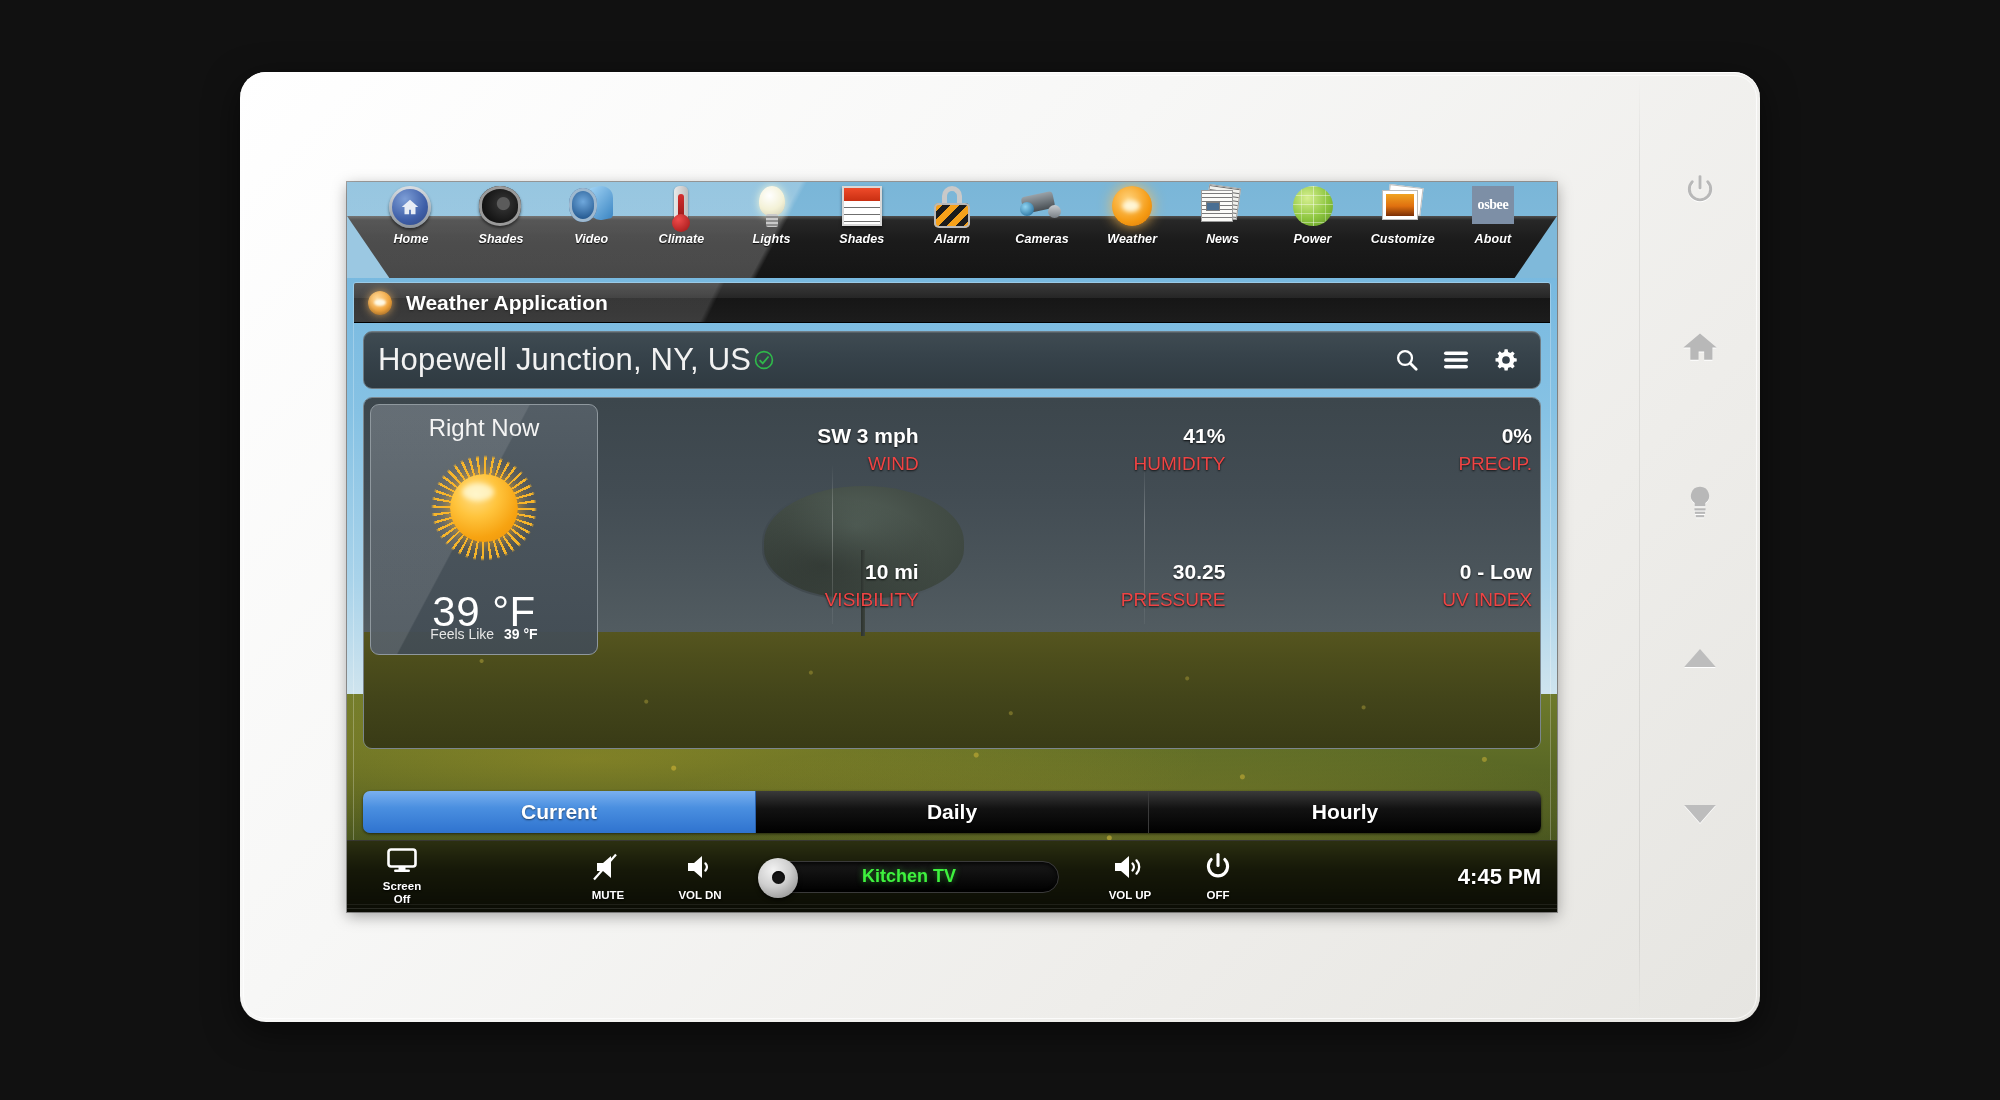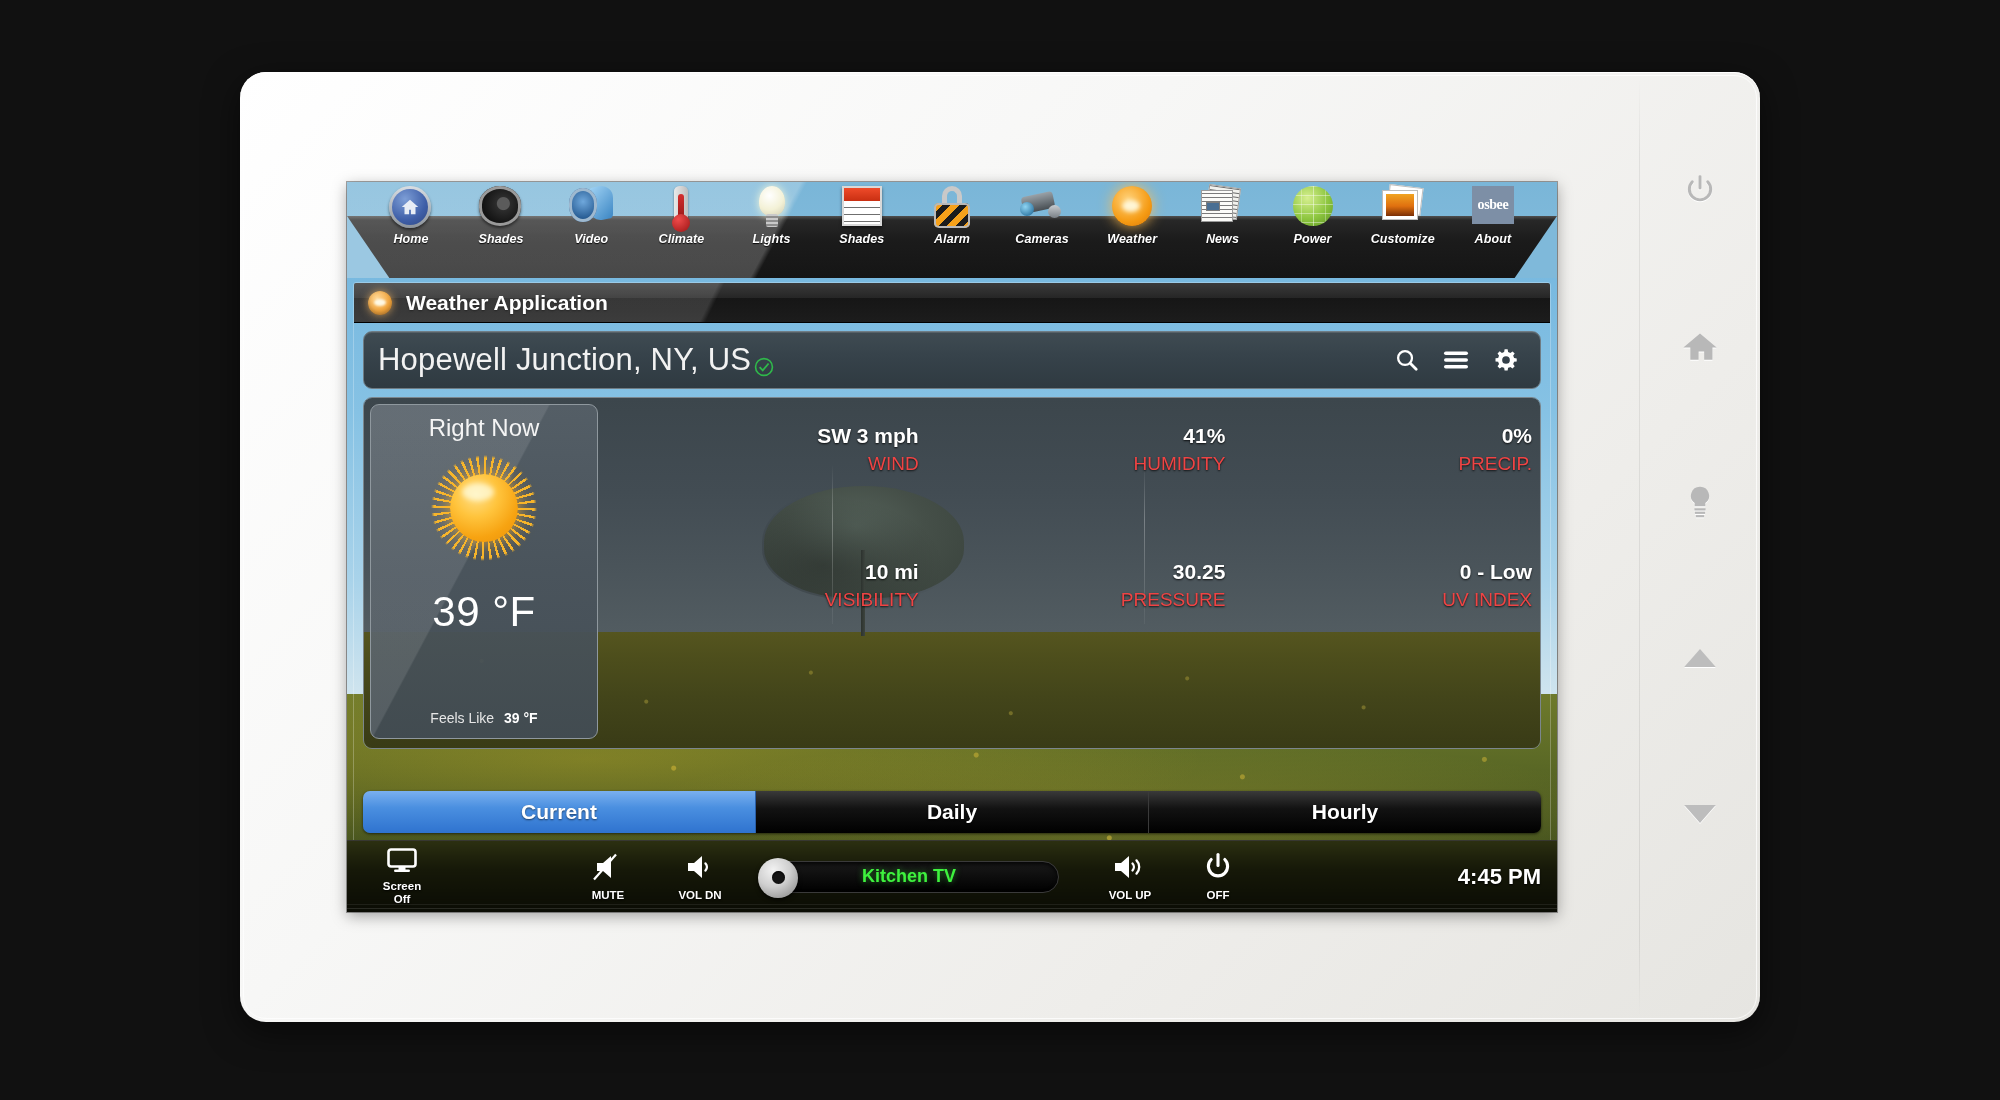--- a/index.html
+++ b/index.html
@@ -186,21 +186,21 @@
   }
 
   
   #searchbar {
     height:58px; border-radius:9px;
     background:linear-gradient(to bottom,#3f4b52 0%, #36424a 45%, #2f3a41 100%);
     border:1px solid #6f7c84;
     display:flex; align-items:center; padding:0 14px;
     box-shadow:inset 0 1px 0 rgba(255,255,255,.12);
   }
-  #loc-wrap{flex:1;display:flex;align-items:flex-end;}
+  #loc-wrap{flex:1;display:flex;align-items:center;}
   #loc { font-size:31px; color:#f2f2f2; font-weight:400; letter-spacing:.2px; }
   #loc-check{ width:22px;height:22px;margin-left:2px; }
   .sb-icons{display:flex;align-items:center;gap:22px;padding-right:6px}
   .sb-ic{cursor:pointer;display:flex;align-items:center;justify-content:center}
 
   
   #content {
     margin-top:8px;
     height:352px;
     border:1px solid #7b868d;
@@ -230,21 +230,21 @@
      background:radial-gradient(ellipse at 30% 70%, rgba(0,0,0,.25), transparent 60%)}
   #tree .trunk{position:absolute;left:97px;top:64px;width:4px;height:86px;
      background:linear-gradient(to right,#2c322e,#3d443e)}
 
   
   .divline{position:absolute;top:66px;width:1px;height:160px;
      background:linear-gradient(to bottom, rgba(255,255,255,0), rgba(255,255,255,.28) 35%, rgba(255,255,255,.05) 100%)}
 
   
   #rightnow{
-    position:absolute; left:6px; top:6px; width:228px; height:335px;
+    position:absolute; left:6px; top:6px; width:228px; height:251px;
     border:1px solid #8f989e; border-radius:9px;
     background:linear-gradient(to bottom, rgba(86,96,104,.92) 0%, rgba(74,84,92,.92) 50%, rgba(66,76,84,.94) 100%);
     overflow:hidden;
   }
   #rightnow .gloss{position:absolute;inset:0;
      background:linear-gradient(118deg, rgba(255,255,255,.10) 0 44%, rgba(255,255,255,0) 44.5%);pointer-events:none}
   #rn-title{text-align:center;margin-top:9px;font-size:24px;color:#f3f3f3}
   #rn-sun{width:108px;height:108px;margin:12px auto 0;position:relative}
   #rn-sun .rays{position:absolute;inset:0;border-radius:50%;
      background:

